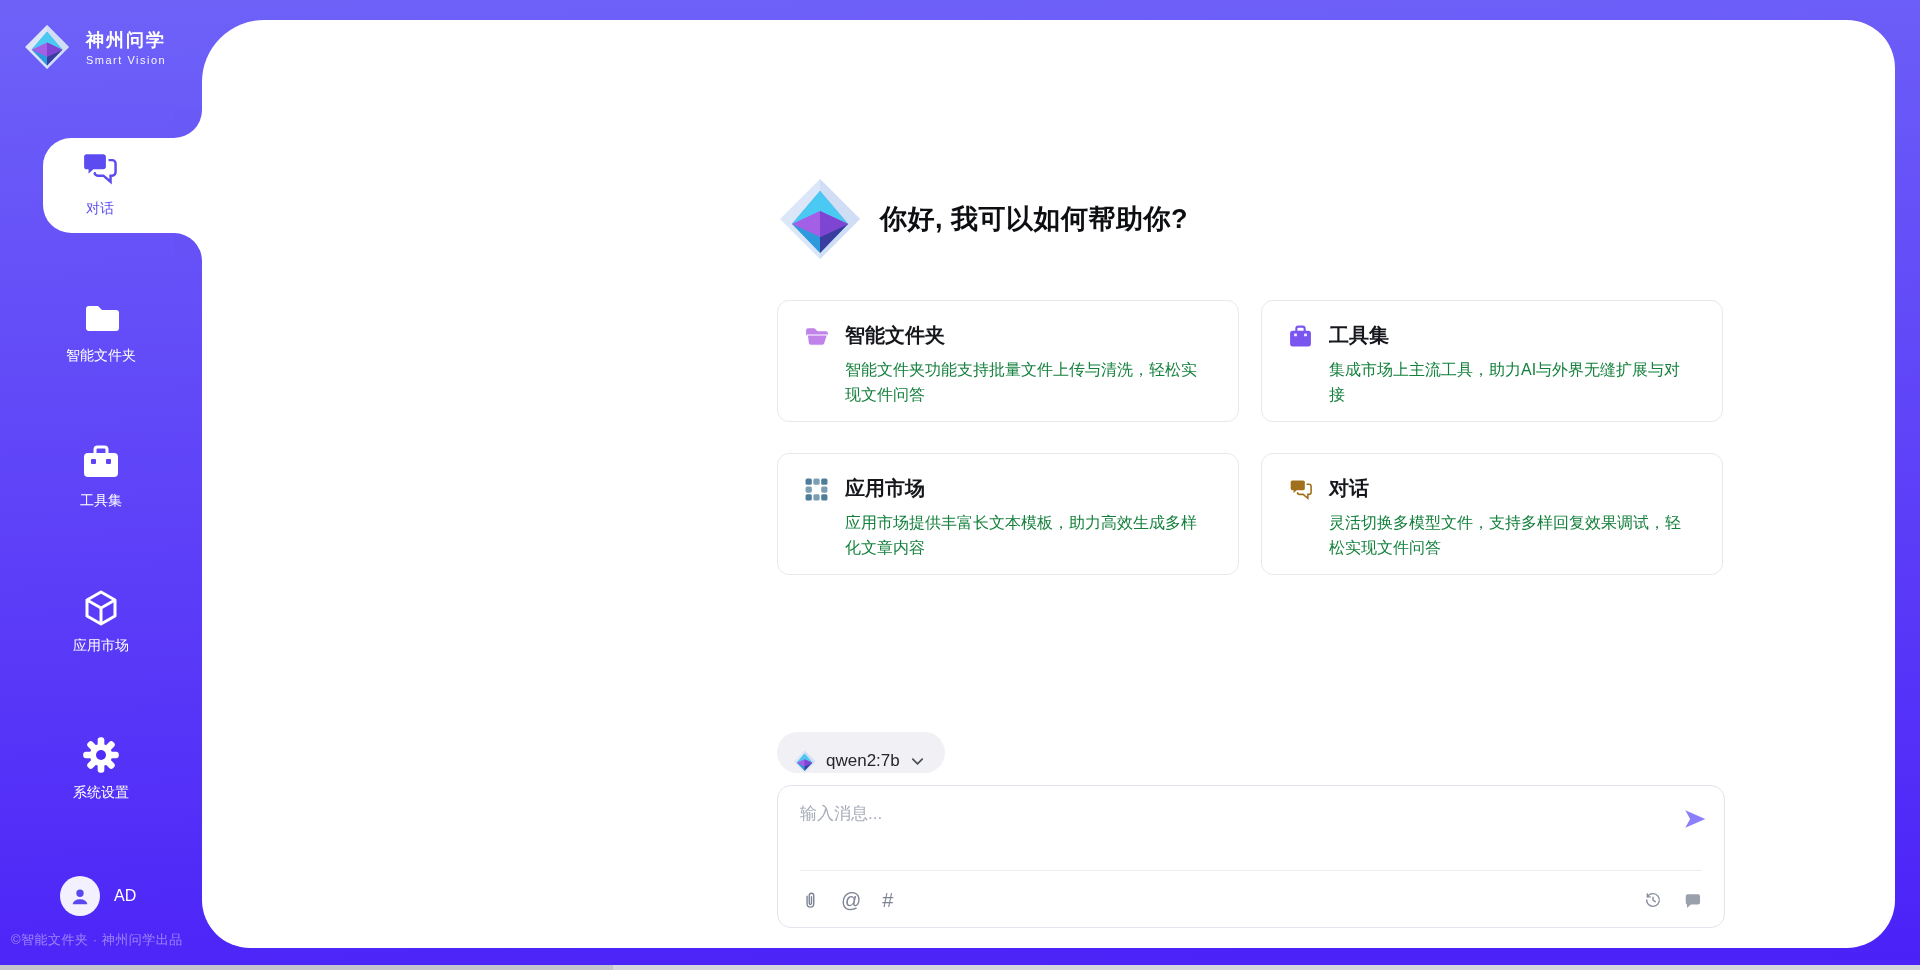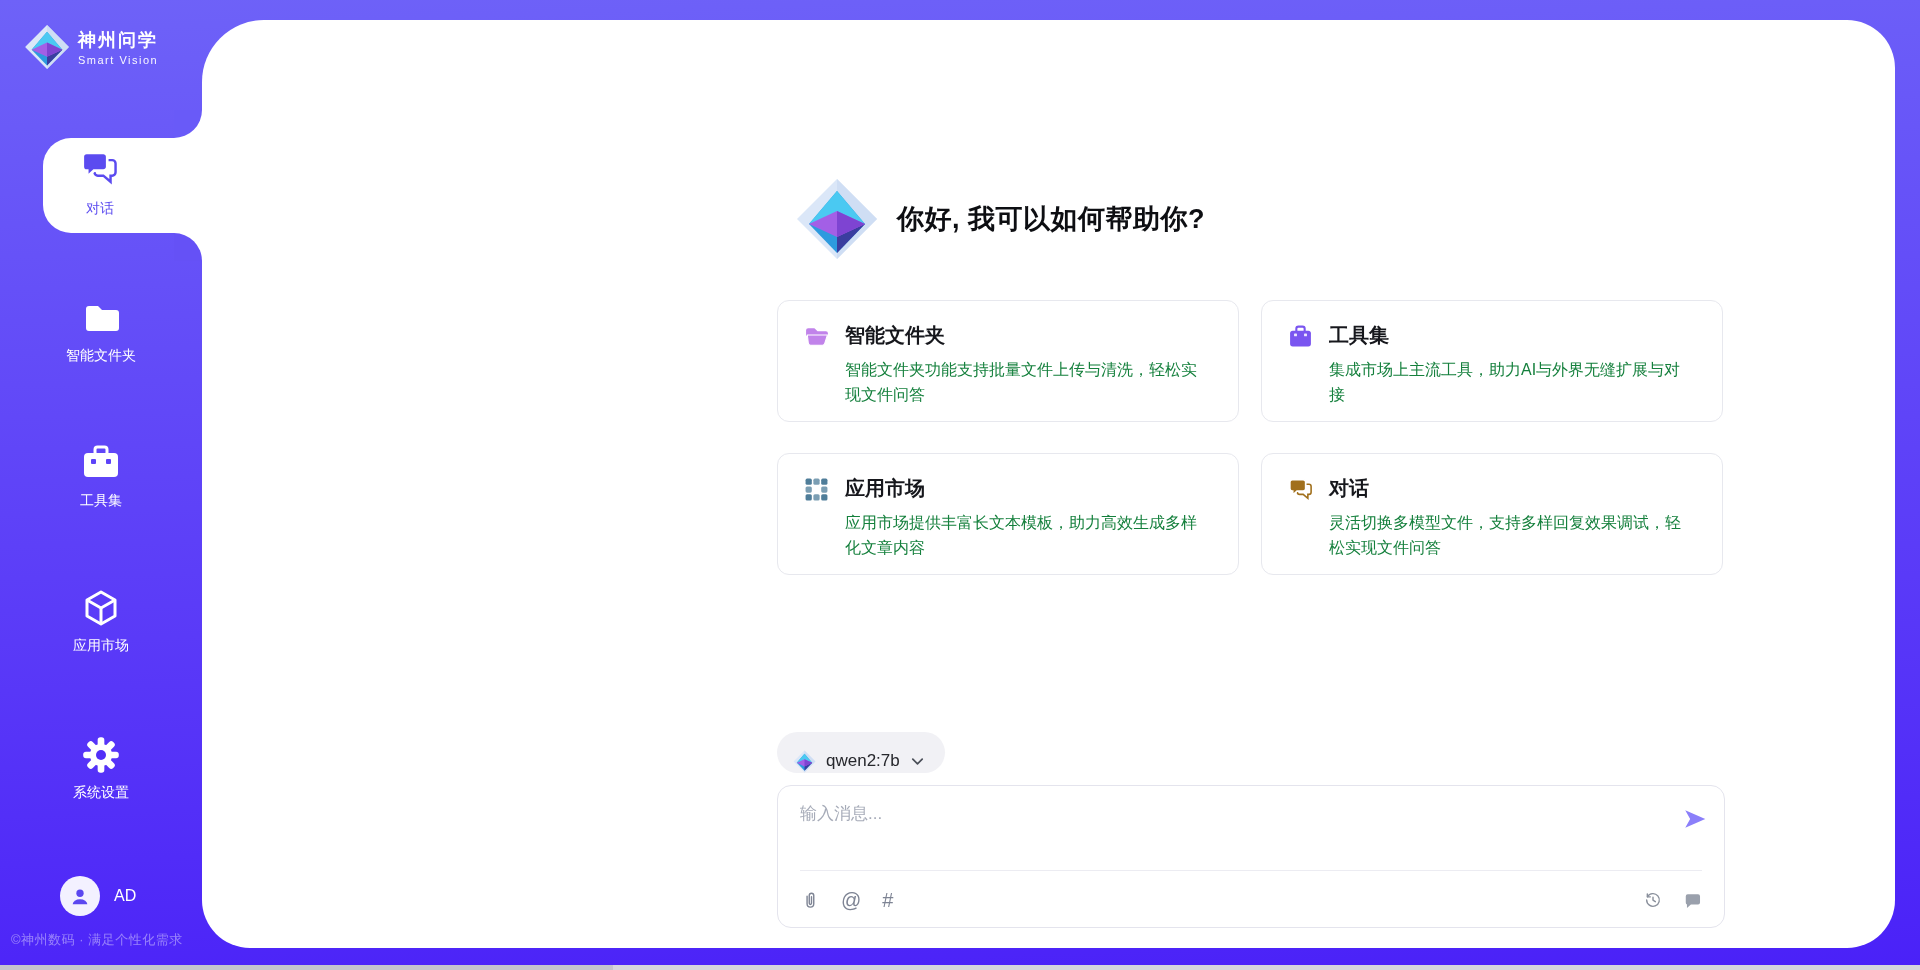--- a/index.html
+++ b/index.html
@@ -8,21 +8,21 @@
     font-family:"Liberation Sans","DejaVu Sans",sans-serif;
     background:linear-gradient(178deg,#6e62f8 0%,#5a3af8 62%,#4a21f8 100%);
     position:relative;
   }
   
   .panel {
     position:absolute; left:202px; top:20px; width:1693px; height:928px;
     background:#fff; border-radius:62px 48px 48px 48px;
   }
   
-  .brand { position:absolute; left:24px; top:24px; display:flex; align-items:center; gap:8px; }
+  .brand { position:absolute; left:24px; top:24px; display:flex; align-items:center; gap:16px; }
   .brand-text { color:#fff; }
   .brand-title { font-size:18px; font-weight:bold; letter-spacing:2px; }
   .brand-sub { font-size:11px; letter-spacing:1.5px; margin-top:2px; opacity:.95; }
 
   .nav-item { position:absolute; left:0; width:202px; display:flex; flex-direction:column; align-items:center; gap:9px; color:#fff; cursor:pointer; }
   .nav-item .lbl { font-size:14px; }
   .nav-chat    { top:298px; }
   .nav-tools   { top:443px; }
   .nav-market  { top:588px; }
   .nav-settings{ top:735px; }
@@ -33,21 +33,21 @@
   .tab-corner { position:absolute; left:174px; width:28px; height:28px; background:#fff; }
   .tab-corner.t { top:110px; } .tab-corner.t::after { content:""; position:absolute; inset:0; background:#695af8; border-bottom-right-radius:28px; }
   .tab-corner.b { top:233px; } .tab-corner.b::after { content:""; position:absolute; inset:0; background:#6551f6; border-top-right-radius:28px; }
 
   .user-row { position:absolute; left:60px; top:876px; display:flex; align-items:center; gap:14px; }
   .avatar { width:40px; height:40px; border-radius:50%; background:#f3f1ff; display:flex; align-items:center; justify-content:center; }
   .user-name { color:#fff; font-size:16px; font-weight:500; }
   .copyright { position:absolute; left:11px; top:931px; color:rgba(255,255,255,.42); font-size:13px; letter-spacing:.5px; }
 
   
-  .greeting { position:absolute; left:593px; top:157px; display:flex; align-items:center; gap:18px; }
+  .greeting { position:absolute; left:576px; top:157px; display:flex; align-items:center; gap:18px; }
   .greeting h1 { font-size:27px; font-weight:bold; color:#0d0e12; letter-spacing:.5px; }
 
   .cards { position:absolute; left:575px; top:280px; width:946px; display:grid; grid-template-columns:462px 462px; gap:31px 22px; }
   .card { height:122px; border:1px solid #e7e8ee; border-radius:12px; background:#fff; padding:21px 26px; display:flex; gap:15px; cursor:pointer; }
   .card .cicon { flex:0 0 26px; padding-top:2px; }
   .card h2 { font-size:20px; font-weight:bold; color:#16171c; margin-bottom:9px; }
   .card p { font-size:16px; color:#15803d; line-height:1.55; }
 
   .model-pill { position:absolute; left:575px; top:712px; height:41px; background:#f1f1f5; border-radius:21px; display:flex; align-items:center; gap:10px; padding:17px 20px 0 16px; cursor:pointer; }
   .model-pill .mlabel { font-size:17px; color:#26272c; }
@@ -286,17 +286,17 @@
 <div class="user-row">
   <span class="avatar">
     <svg width="22" height="22" viewBox="0 0 24 24" fill="#5b47f0">
       <circle cx="12" cy="9" r="4"></circle>
       <path d="M4 21 a8 5.5 0 0 1 16 0 Z"></path>
     </svg>
   </span>
   <span class="user-name">AD</span>
 </div>
 
-<div class="copyright">©神州数码 · 满足个性化需求</div>
+<div class="copyright">©智能文件夹 · 神州问学出品</div>
 
 <div class="scroll-strip">
   <div class="thumb"></div>
 </div>
 
 </body></html>

